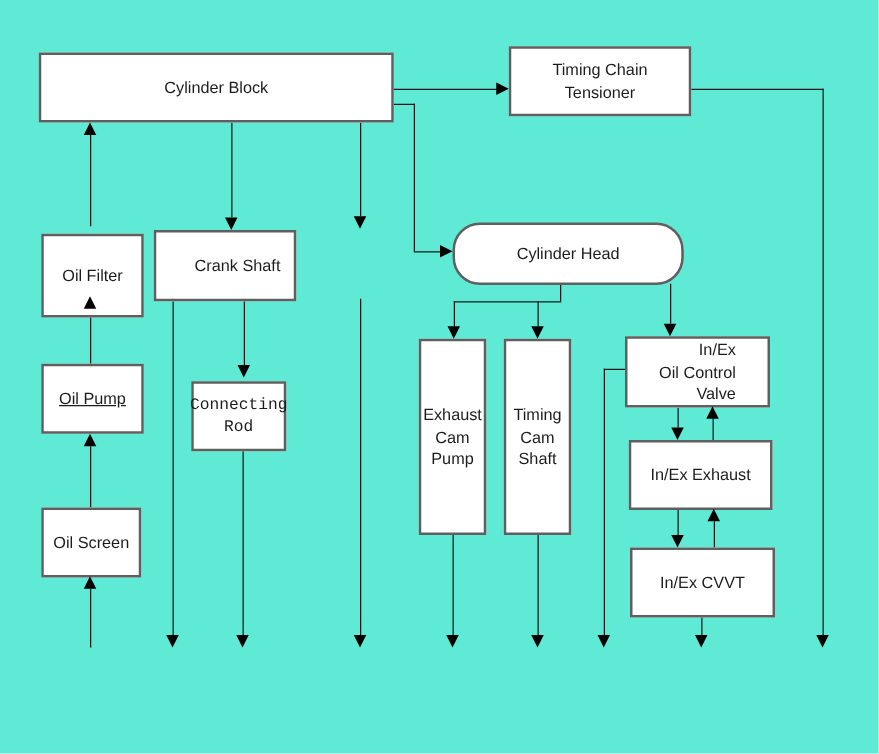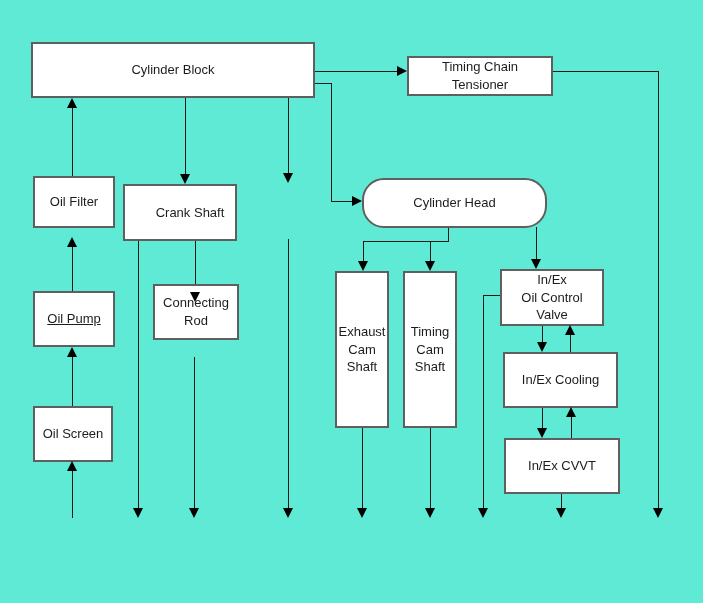--- a/index.html
+++ b/index.html
@@ -107,47 +107,47 @@
   <div class="arr down" style="left:189px; top:508px;"></div>
   <div class="arr down" style="left:283px; top:508px;"></div>
   <div class="arr down" style="left:357px; top:508px;"></div>
   <div class="arr down" style="left:425px; top:508px;"></div>
   <div class="arr down" style="left:478px; top:508px;"></div>
   <div class="arr down" style="left:556px; top:508px;"></div>
   <div class="arr down" style="left:653px; top:508px;"></div>
 
   <div class="node" style="left:31px; top:42px; width:284px; height:56px;">Cylinder Block</div>
 
-  <div class="node" style="left:407px; top:56px; width:146px; height:40px;">Timing Chain
+  <div class="node" style="left:407px; top:37px; width:146px; height:56px;">Timing Chain
 Tensioner</div>
 
-  <div class="node" style="left:33px; top:176px; width:82px; height:52px;">Oil Filter</div>
+  <div class="node" style="left:33px; top:187px; width:82px; height:67px;">Oil Filter</div>
 
   <div class="node" style="left:123px; top:184px; width:114px; height:57px;padding-left:20px;">Crank Shaft</div>
 
 
   <div class="node" style="left:362px; top:178px; width:185px; height:50px;border-radius:22px;">Cylinder Head</div>
 
   <div class="node" style="left:33px; top:291px; width:82px; height:56px;text-decoration:underline;">Oil Pump</div>
 
-  <div class="node" style="left:153px; top:284px; width:86px; height:56px;">Connecting
+  <div class="node" style="left:153px; top:305px; width:76px; height:56px;font-family:Liberation Mono, monospace;">Connecting
 Rod</div>
 
   <div class="node" style="left:335px; top:271px; width:54px; height:157px;">Exhaust
 Cam
-Shaft</div>
+Pump</div>
 
   <div class="node" style="left:403px; top:271px; width:54px; height:157px;">Timing
 Cam
 Shaft</div>
 
-  <div class="node" style="left:500px; top:269px; width:104px; height:57px;">In/Ex
+  <div class="node" style="left:500px; top:269px; width:116px; height:57px;text-align:right;">In/Ex
 Oil Control
 Valve</div>
 
-  <div class="node" style="left:503px; top:352px; width:115px; height:56px;">In/Ex Cooling</div>
+  <div class="node" style="left:503px; top:352px; width:115px; height:56px;">In/Ex Exhaust</div>
 
   <div class="node" style="left:33px; top:406px; width:80px; height:56px;">Oil Screen</div>
 
   <div class="node" style="left:504px; top:438px; width:116px; height:56px;">In/Ex CVVT</div>
 
 
 </div>
 
 </body></html>

